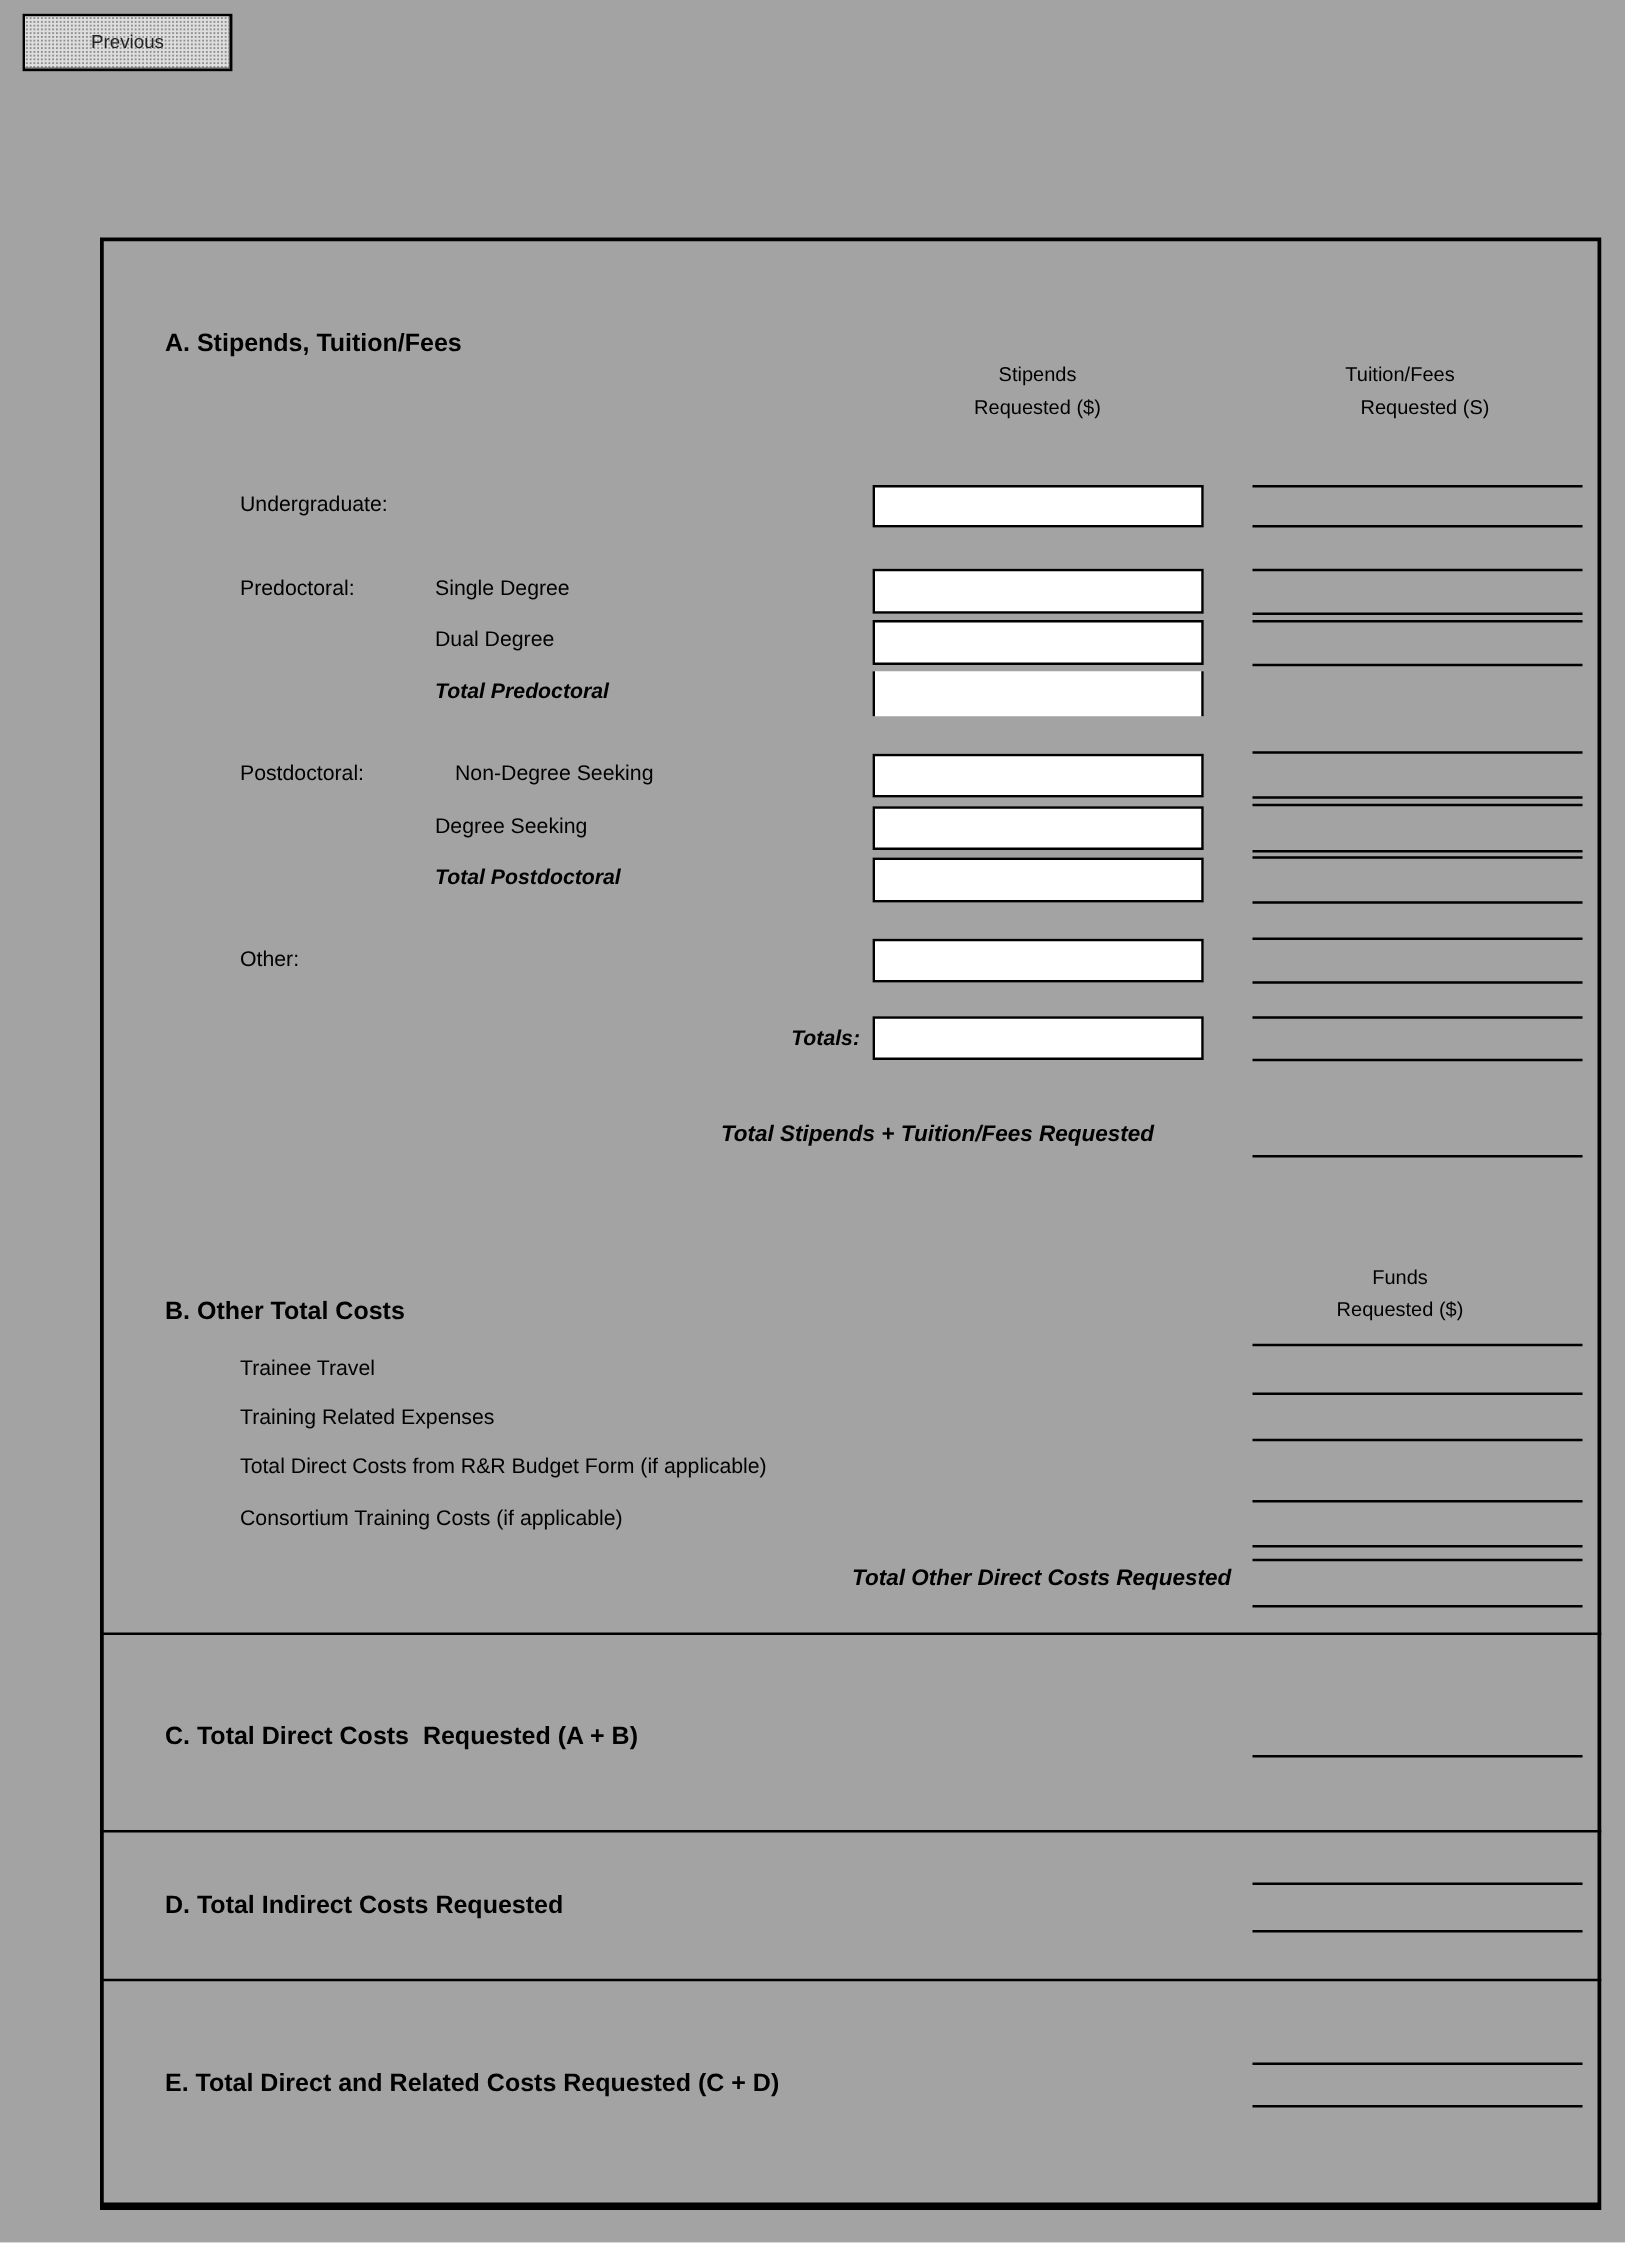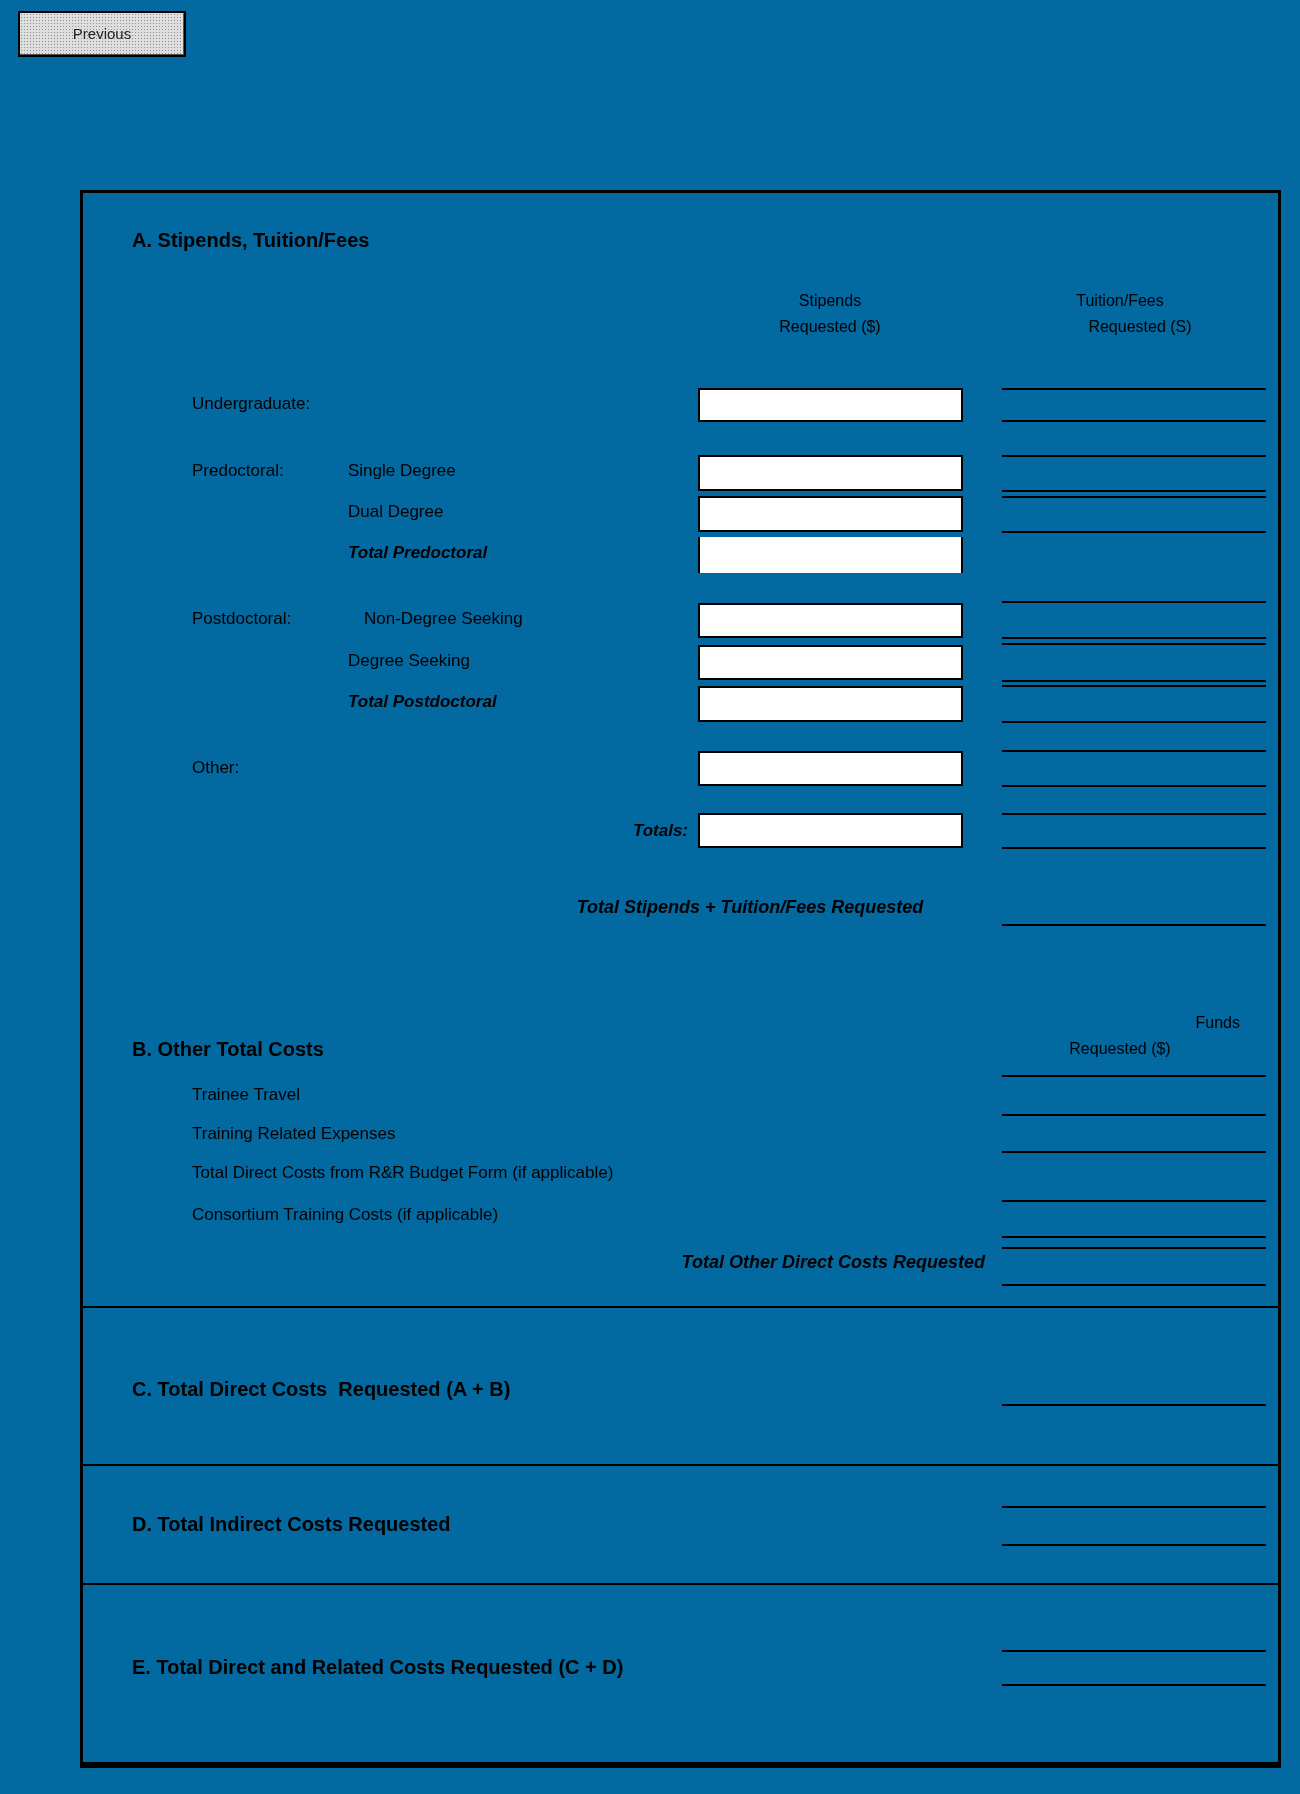--- a/index.html
+++ b/index.html
@@ -1,17 +1,17 @@
 <!DOCTYPE html>
 <html><head>
 <meta charset="utf-8">
 <style>
   html,body { margin:0; padding:0; background:#ffffff; }
   .page {
-    position:relative; width:1300px; height:1794px; background:#0369a1;
+    position:relative; width:1300px; height:1794px; background:#a3a3a3;
     font-family:"Liberation Sans", sans-serif; color:#000;
     overflow:hidden;
   }
   .prev-btn {
     position:absolute; left:18px; top:11px; width:168px; height:46px;
     border:2px solid #000; box-sizing:border-box;
     background-color:#dedede;
     background-image:radial-gradient(#8f8f8f 0.8px, rgba(0,0,0,0) 0.9px);
     background-size:3px 3px;
     font-family:"Liberation Sans", sans-serif;
@@ -43,21 +43,21 @@
 </style>
 </head>
 <body>
 
 <div class="page">
 
   <button class="prev-btn">Previous</button>
 
   <div class="formbox"></div>
 
-  <div class="sec-h" style="left:132px; top:229px;text-align:right;">A. Stipends, Tuition/Fees</div>
+  <div class="sec-h" style="left:132px; top:264px;text-align:right;">A. Stipends, Tuition/Fees</div>
 
   <div class="colhdr" style="left:710px; top:292px;">Stipends</div>
   <div class="colhdr" style="left:710px; top:318px;">Requested ($)</div>
   <div class="colhdr" style="left:1000px; top:292px;">Tuition/Fees</div>
   <div class="colhdr" style="left:1020px; top:318px;">Requested (S)</div>
 
   <div class="lbl" style="left:192px; top:394px;">Undergraduate:</div>
   <input type="text" class="sbox" style="left: 698px; top: 388px;" value="">
   <div class="tfield bt bb" style="top:388px; height:34px;"></div>
 
@@ -94,21 +94,21 @@
   <div class="tfield bt bb" style="top:750px; height:37px;"></div>
 
   <div class="lbl bi" style="left:560px; top:821px; width:128px; text-align:right;">Totals:</div>
   <input type="text" class="sbox" style="left: 698px; top: 813px; height: 35px;" value="">
   <div class="tfield bt bb" style="top:813px; height:36px;"></div>
 
   <div class="lbl bi big" style="left:460px; top:897px; width:580px; text-align:center;">Total Stipends + Tuition/Fees Requested</div>
   <div class="tfield bb" style="top:895px; height:31px;"></div>
 
   <div class="sec-h" style="left:132px; top:1038px;">B. Other Total Costs</div>
-  <div class="colhdr" style="left:1000px; top:1014px;text-align:right;">Funds</div>
+  <div class="colhdr" style="left:1000px; top:1014px;">Funds</div>
   <div class="colhdr" style="left:1000px; top:1040px;">Requested ($)</div>
 
   <div class="lbl" style="left:192px; top:1085px;">Trainee Travel</div>
   <div class="tfield bt bb" style="top:1075px; height:41px;"></div>
 
   <div class="lbl" style="left:192px; top:1124px;">Training Related Expenses</div>
   <div class="tfield bb" style="top:1116px; height:37px;"></div>
 
   <div class="lbl" style="left:192px; top:1163px;">Total Direct Costs from R&amp;R Budget Form (if applicable)</div>
   <div class="tfield bb" style="top:1153px; height:49px;"></div>

